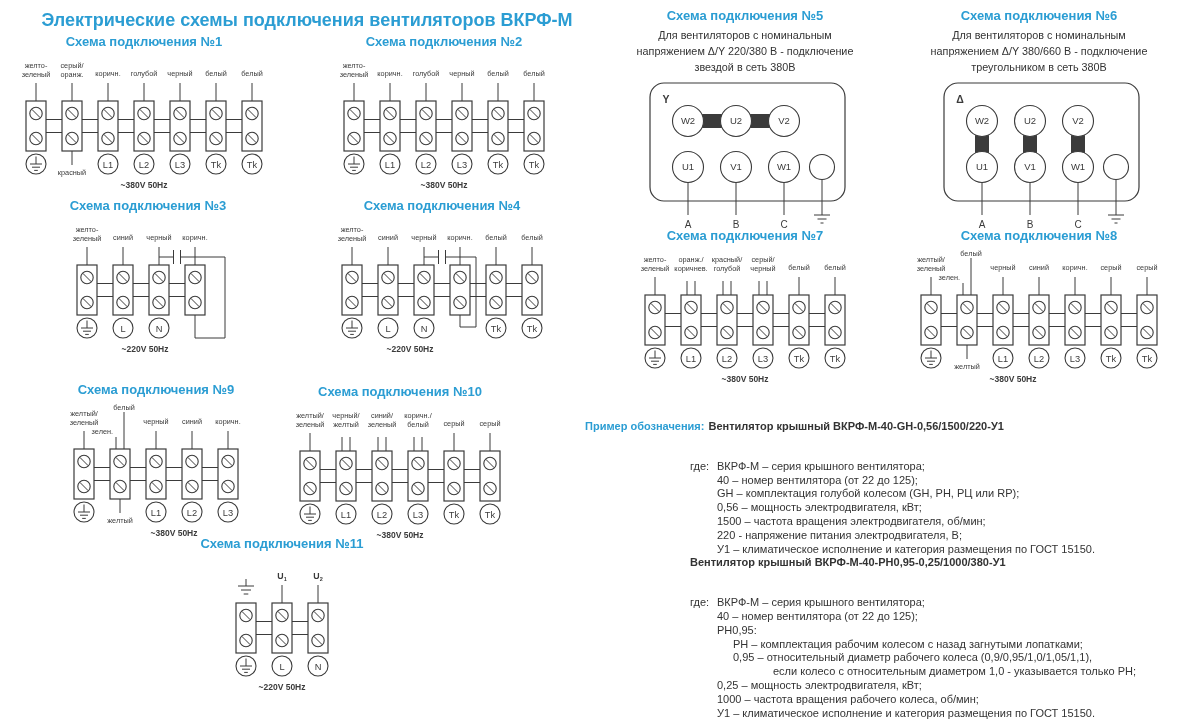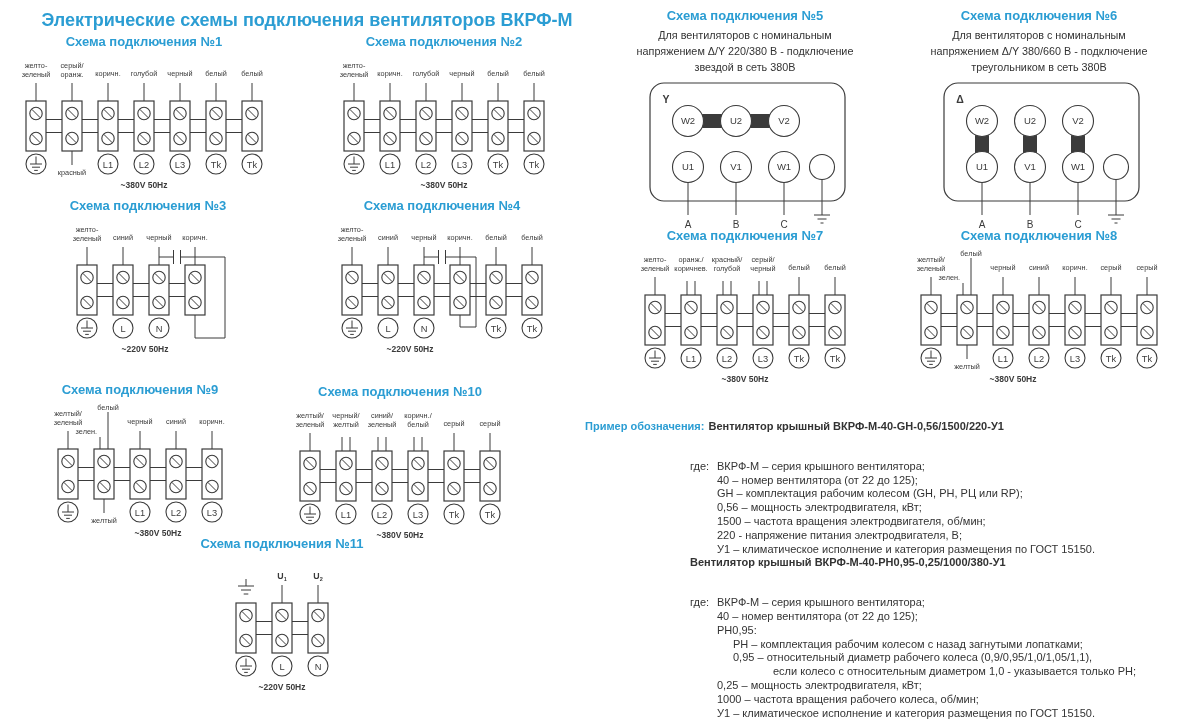--- a/index.html
+++ b/index.html
@@ -13,21 +13,21 @@
   .dwrap{text-align:center;}
   .dwrap svg{display:inline-block;vertical-align:top;}
   #s1{left:10px;top:34px;width:268px;}
   #s2{left:310px;top:34px;width:268px;}
   #s3{left:14px;top:198px;width:268px;}
   #s4{left:308px;top:198px;width:268px;}
   #s5{left:604px;top:8px;width:282px;}
   #s6{left:898px;top:8px;width:282px;}
   #s7{left:604px;top:228px;width:282px;}
   #s8{left:896px;top:228px;width:286px;}
-  #s9{left:6px;top:382px;width:268px;}
+  #s9{left:22px;top:382px;width:268px;}
   #s10{left:266px;top:384px;width:268px;}
   #s11{left:150px;top:536px;width:264px;}
   .example{position:absolute;left:585px;top:420px;width:596px;font-size:11px;
            line-height:13.8px;color:#333;}
   .ex-head .lead{color:var(--accent);font-weight:bold;}
   .ex-head .ex-title{font-weight:bold;color:#333;margin-left:4px;}
   .ex-head2{margin-left:105px;font-weight:bold;color:#333;}
   .ex-body{position:relative;margin-left:105px;}
   .ex-body .where{position:absolute;left:0;top:0;}
   .ex-lines{margin-left:27px;margin-top:26px;}
@@ -770,21 +770,21 @@
   <div class="example">
     <div class="ex-item">
       <div class="ex-head">
         <span class="lead">Пример обозначения:</span><span class="ex-title">Вентилятор крышный ВКРФ-М-40-GH-0,56/1500/220-У1</span>
       </div>
       <div class="ex-body">
         <span class="where">где:</span>
         <div class="ex-lines">
             <div class="ex-line ind0">ВКРФ-М – серия крышного вентилятора;</div>
             <div class="ex-line ind0">40 – номер вентилятора (от 22 до 125);</div>
-            <div class="ex-line ind0">GH – комплектация рабочим колесом (GH, PH, РЦ или RP);</div>
+            <div class="ex-line ind0">GH – комплектация голубой колесом (GH, PH, РЦ или RP);</div>
             <div class="ex-line ind0">0,56 – мощность электродвигателя, кВт;</div>
             <div class="ex-line ind0">1500 – частота вращения электродвигателя, об/мин;</div>
             <div class="ex-line ind0">220 - напряжение питания электродвигателя, В;</div>
             <div class="ex-line ind0">У1 – климатическое исполнение и категория размещения по ГОСТ 15150.</div>
           </div>
       </div>
     </div>
     <div class="ex-item">
       <div class="ex-head2">
         <span class="ex-title">Вентилятор крышный ВКРФ-М-40-РН0,95-0,25/1000/380-У1</span>

